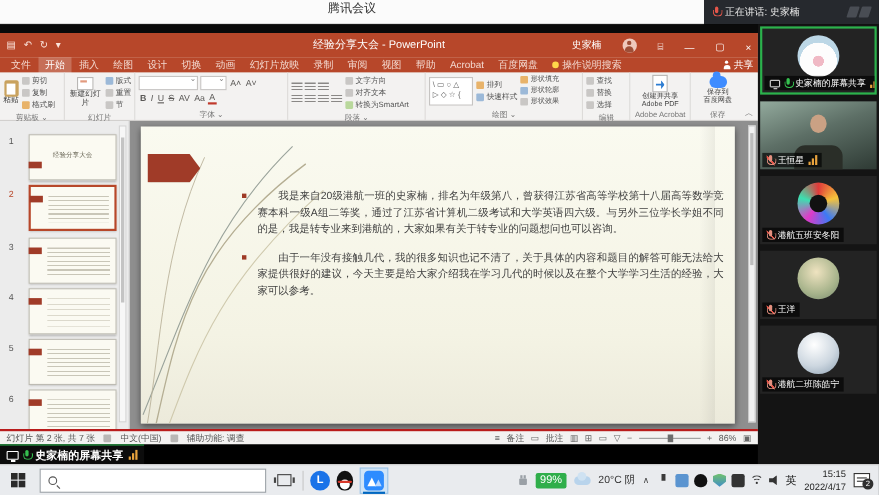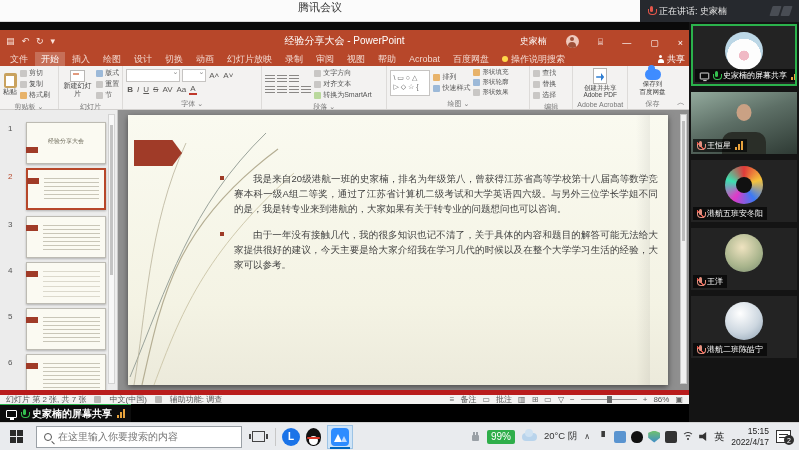--- a/index.html
+++ b/index.html
@@ -80,21 +80,21 @@
 .slide{position:absolute;left:128px;top:5px;width:540px;height:270px;background:linear-gradient(180deg,#fafaf0 0%,#f4f3e4 70%,#eceadb 100%);box-shadow:0 2px 6px rgba(0,0,0,.5)}
 .slide-shade{position:absolute;right:18px;top:0;bottom:0;width:14px;background:linear-gradient(90deg,rgba(0,0,0,0) ,rgba(0,0,0,.06))}
 .sarrow{position:absolute;left:6px;top:25px;width:48px;height:26px;background:#a03b28;clip-path:polygon(0 0,80% 0,100% 50%,80% 100%,0 100%);box-shadow:1px 2px 2px rgba(0,0,0,.25)}
 .deco{position:absolute;left:0;bottom:0}
 .stext{position:absolute;left:106px;top:56px;width:424px;font-size:9.5px;color:#3f3f3f;line-height:1.6;text-align:justify}
 .bullet{position:relative;margin-bottom:10px;text-indent:2em}
 .bullet::before{content:"";position:absolute;left:-14px;top:5px;width:4px;height:4px;background:#9e3a26}
 .dscroll{position:absolute;right:2px;top:4px;width:7px;height:270px;background:#f0f0f0;border:1px solid #c9c9c9}
 .dscroll i{position:absolute;left:1px;right:1px;top:6px;height:120px;background:#bdbdbd}
 
-.pstatus{position:absolute;left:0;top:360px;width:100%;height:14px;background:#f3f2f1;border-top:5px solid #b91c1c;display:flex;align-items:center;font-size:8px;color:#555;padding:0 6px;gap:8px;white-space:nowrap}
+.pstatus{position:absolute;left:0;top:360px;width:100%;height:14px;background:#f3f2f1;border-top:2px solid #b91c1c;display:flex;align-items:center;font-size:8px;color:#555;padding:0 6px;gap:8px;white-space:nowrap}
 .sico{width:7px;height:7px;background:#b9b7b5;border-radius:1px}
 .pst-r{margin-left:auto;display:flex;align-items:center;gap:6px}
 .viewico{font-size:8px;color:#666}
 .ztrack{width:56px;height:1px;background:#9a9a9a;position:relative}
 .ztrack i{position:absolute;left:26px;top:-3px;width:5px;height:7px;background:#6d6d6d}
 
 .botblack{position:absolute;left:0;top:404px;width:689px;height:18px;background:#000}
 .banner{position:absolute;left:0;top:404px;height:18px;background:#0c0c0c;border-top:1px solid #2bb24c;display:flex;align-items:center;gap:4px;padding:0 6px;color:#fff;font-size:10px;font-weight:bold}
 .shareico{width:11px;height:8px;border:1px solid #fff;border-radius:1px;position:relative}
 .shareico::after{content:"";position:absolute;left:3px;bottom:-3px;width:4px;height:1.5px;background:#fff}
@@ -577,21 +577,20 @@
 
 <div class="taskbar">
   <span class="winlogo">
       <i></i>
       <i></i>
       <i></i>
       <i></i>
     </span>
   <div class="search">
     <span class="mag"></span>
-    <input placeholder="在这里输入你要搜索的内容" style="">
   </div>
   <span class="tv"></span>
   <span class="tsep"></span>
   <span class="appl">L</span>
   <span class="qq"></span>
   <span class="meet">
       <span class="meeticon"></span>
     </span>
   <div class="tb-right">
     <span class="plug"></span>

